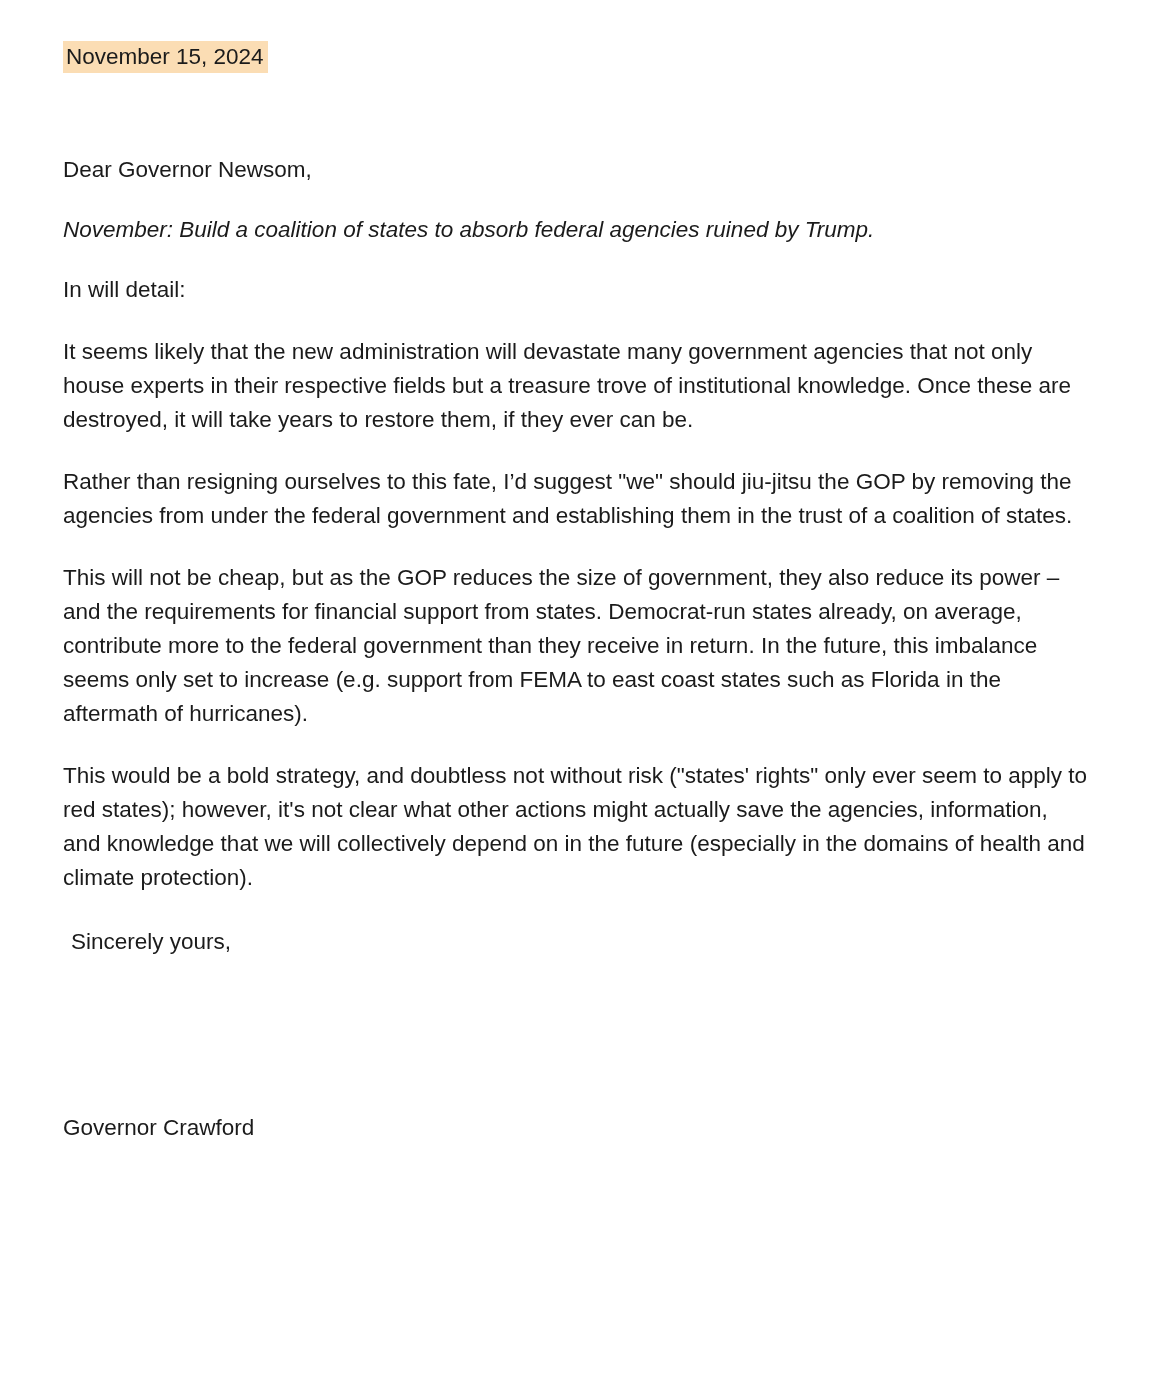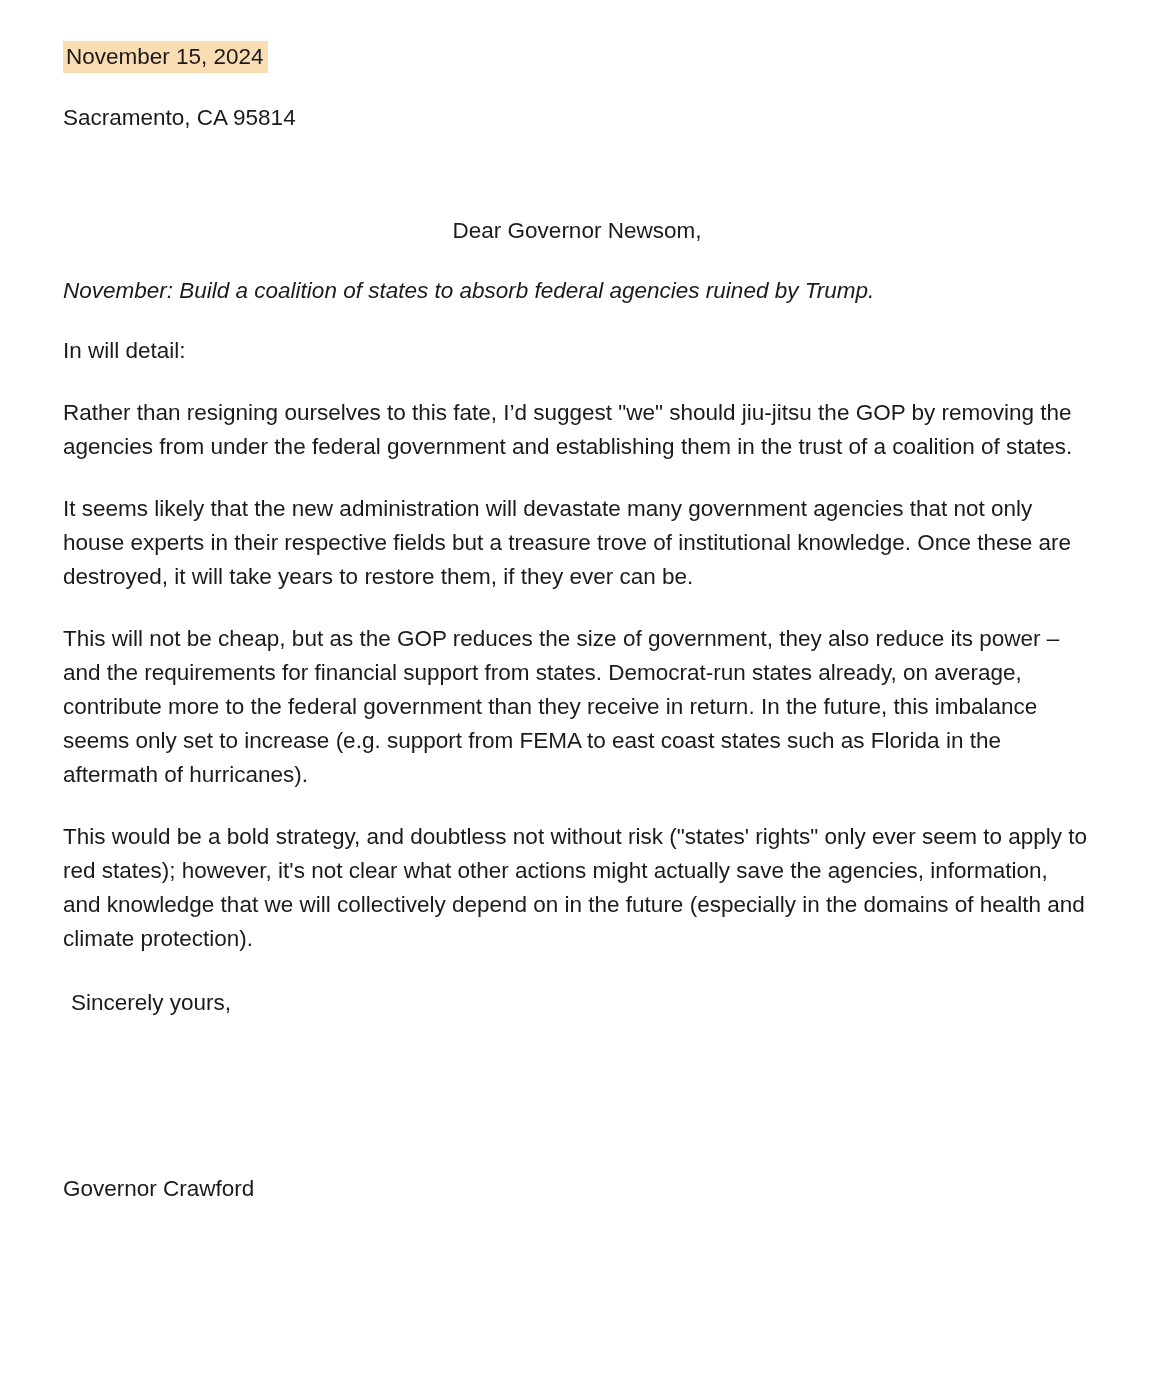--- a/index.html
+++ b/index.html
@@ -39,21 +39,20 @@
   .address-block {
     margin: 0 0 0 0;
     line-height: 35px;
   }
   .address-line {
     margin: 0;
     white-space: nowrap;
   }
   .salutation {
     margin: 79px 0 0 0;
-    text-align: center;
   }
   .summary {
     margin: 26px 0 0 0;
     font-style: italic;
   }
   .lead-in {
     margin: 26px 0 0 0;
   }
   .body-para {
     margin: 28px 0 0 0;
@@ -71,31 +70,30 @@
 </style>
 </head>
 <body>
 
 <div class="page">
   <div class="letter">
 
     <p class="date-line"><span class="date-highlight">November 15, 2024</span></p>
 
     <div class="address-block">
-      <p class="address-line">Sacramento, CA 95814</p>
     </div>
 
     <p class="salutation">Dear Governor Newsom,</p>
 
     <p class="summary">November: Build a coalition of states to absorb federal agencies ruined by Trump.</p>
 
     <p class="lead-in">In will detail:</p>
 
+    <p class="body-para">It seems likely that the new administration will devastate many government agencies that not only house experts in their respective fields but a treasure trove of institutional knowledge. Once these are destroyed, it will take years to restore them, if they ever can be.</p>
     <p class="body-para">Rather than resigning ourselves to this fate, I’d suggest "we" should jiu-jitsu the GOP by removing the agencies from under the federal government and establishing them in the trust of a coalition of states.</p>
-    <p class="body-para">It seems likely that the new administration will devastate many government agencies that not only house experts in their respective fields but a treasure trove of institutional knowledge. Once these are destroyed, it will take years to restore them, if they ever can be.</p>
     <p class="body-para">This will not be cheap, but as the GOP reduces the size of government, they also reduce its power – and the requirements for financial support from states. Democrat-run states already, on average, contribute more to the federal government than they receive in return. In the future, this imbalance seems only set to increase (e.g. support from FEMA to east coast states such as Florida in the aftermath of hurricanes).</p>
     <p class="body-para">This would be a bold strategy, and doubtless not without risk ("states' rights" only ever seem to apply to red states); however, it's not clear what other actions might actually save the agencies, information, and knowledge that we will collectively depend on in the future (especially in the domains of health and climate protection).</p>
 
     <p class="closing">Sincerely yours,</p>
 
     <div class="signature-space"></div>
 
     <p class="signature-name">Governor Crawford</p>
 
   </div>

